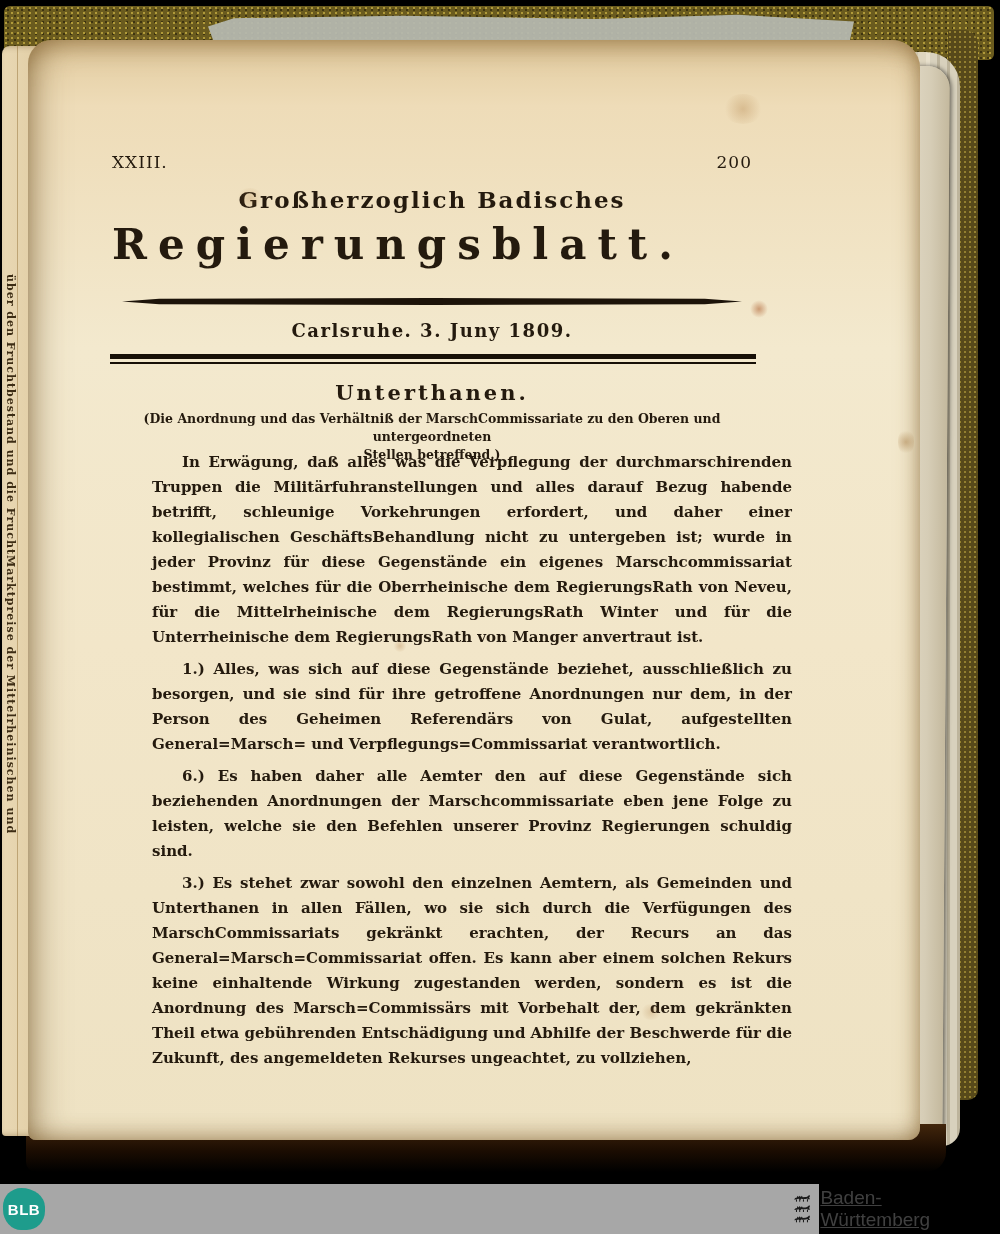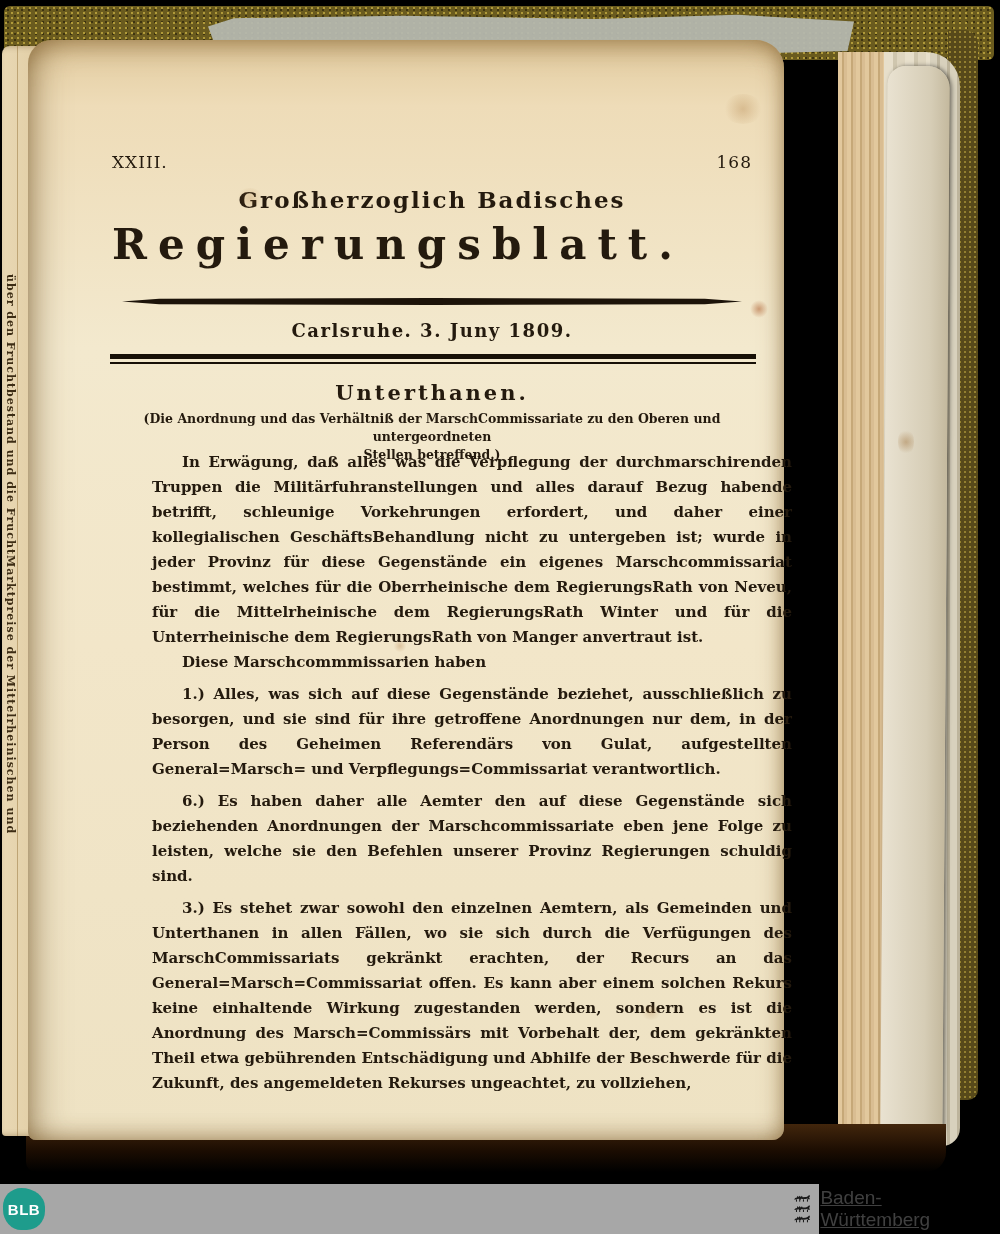--- a/index.html
+++ b/index.html
@@ -47,27 +47,27 @@
     background:repeating-linear-gradient(90deg,#e7dfcb 0 9px,#cfc6ae 9px 13px,#ded5bf 13px 21px);}
   .stack .strip-c{width:30px;height:100%;
     background:repeating-linear-gradient(90deg,#d8d1bd 0 7px,#bdb49c 7px 10px);}
   .loose-sheet{position:absolute;left:884px;top:66px;width:62px;height:1074px;z-index:2;
     background:linear-gradient(90deg,#e9e2d1,#d6cdb6 70%,#c4b99e);border-radius:18px 22px 14px 10px;
     transform:rotate(.4deg);box-shadow:2px 0 4px rgba(0,0,0,.5);}
   .base-shadow{position:absolute;left:26px;top:1124px;width:920px;height:48px;z-index:3;
     background:linear-gradient(180deg,#42260c 0%,#1c0d02 55%,#000 100%);border-radius:0 0 20px 10px;}
 
   
-  .main-page{position:absolute;left:28px;top:40px;width:744px;height:1100px;z-index:4;
+  .main-page{position:absolute;left:28px;top:40px;width:892px;height:1100px;z-index:4;
     background:linear-gradient(180deg,#e2cb9f 0%,#eedcb8 6%,#f3e9ce 28%,var(--page-cream,#f2e6c9) 55%,#eee2c3 100%);
     border-radius:24px 28px 12px 8px;
     box-shadow:inset 20px 0 34px -14px rgba(110,80,35,.55),
                inset -12px 0 22px -10px rgba(130,95,45,.5),
                inset 0 18px 26px -12px rgba(135,100,45,.5),
-               inset 0 -14px 22px -12px rgba(120,85,40,.45);padding-left:12px;}
+               inset 0 -14px 22px -12px rgba(120,85,40,.45);}
   .content{position:absolute;left:84px;top:0;width:640px;color:var(--ink,#241a0e);}
   .header-row{position:absolute;top:112px;left:0;width:100%;display:flex;
     justify-content:space-between;font-size:17px;letter-spacing:1px;}
   .masthead-1{position:absolute;top:146px;left:0;width:100%;text-align:center;
     font-size:23px;font-weight:bold;letter-spacing:2px;}
   .masthead-2{position:absolute;top:180px;left:0;width:100%;text-align:left;
     font-size:42px;font-weight:bold;letter-spacing:11px;white-space:nowrap;}
   .swelled-rule{position:absolute;top:258px;left:10px;width:620px;height:7px;background:#1c1309;
     clip-path:polygon(0 50%,6% 12%,50% 0,94% 12%,100% 50%,94% 88%,50% 100%,6% 88%);}
   .dateline{position:absolute;top:280px;left:0;width:100%;text-align:center;
@@ -129,38 +129,37 @@
     <div class="crease" style="left:15px"></div>
     <div class="crease" style="left:46px"></div>
     <div class="side-text-small">über den Fruchtbestand und die FruchtMarktpreise der Mittelrheinischen und</div>
     <div class="side-text-large">Tabelle</div>
   </div>
 
   <div class="main-page">
     <div class="content">
       <div class="header-row">
         <span>XXIII.</span>
-        <span>168</span>
+        <span>200</span>
       </div>
       <div class="masthead-1">Großherzoglich Badisches</div>
       <div class="masthead-2">Regierungsblatt.</div>
       <div class="swelled-rule"></div>
       <div class="dateline">Carlsruhe. 3. Juny 1809.</div>
       <div class="double-rule">
         <div class="thick"></div>
         <div class="thin"></div>
       </div>
       <div class="section-heading">Unterthanen.</div>
       <div class="subject">
         <div>(Die Anordnung und das Verhältniß der MarschCommissariate zu den Oberen und untergeordneten</div>
         <div>Stellen betreffend.)</div>
       </div>
       <div class="bodytext">
         <p>In Erwägung, daß alles was die Verpflegung der durchmarschirenden Truppen die Militärfuhranstellungen und alles darauf Bezug habende betrifft, schleunige Vorkehrungen erfordert, und daher einer kollegialischen GeschäftsBehandlung nicht zu untergeben ist; wurde in jeder Provinz für diese Gegenstände ein eigenes Marschcommissariat bestimmt, welches für die Oberrheinische dem RegierungsRath von Neveu, für die Mittelrheinische dem RegierungsRath Winter und für die Unterrheinische dem RegierungsRath von Manger anvertraut ist.</p>
-        <p>Diese Marschcommmissarien haben</p>
         <p class="item">1.) Alles, was sich auf diese Gegenstände beziehet, ausschließlich zu besorgen, und sie sind für ihre getroffene Anordnungen nur dem, in der Person des Geheimen Referendärs von Gulat, aufgestellten General=Marsch= und Verpflegungs=Commissariat verantwortlich.</p>
         <p class="item">6.) Es haben daher alle Aemter den auf diese Gegenstände sich beziehenden Anordnungen der Marschcommissariate eben jene Folge zu leisten, welche sie den Befehlen unserer Provinz Regierungen schuldig sind.</p>
         <p class="item">3.) Es stehet zwar sowohl den einzelnen Aemtern, als Gemeinden und Unterthanen in allen Fällen, wo sie sich durch die Verfügungen des MarschCommissariats gekränkt erachten, der Recurs an das General=Marsch=Commissariat offen. Es kann aber einem solchen Rekurs keine einhaltende Wirkung zugestanden werden, sondern es ist die Anordnung des Marsch=Commissärs mit Vorbehalt der, dem gekränkten Theil etwa gebührenden Entschädigung und Abhilfe der Beschwerde für die Zukunft, des angemeldeten Rekurses ungeachtet, zu vollziehen,</p>
       </div>
     </div>
   </div>
 
   <div class="stain s1"></div>
   <div class="stain s2"></div>
   <div class="stain s3"></div>

